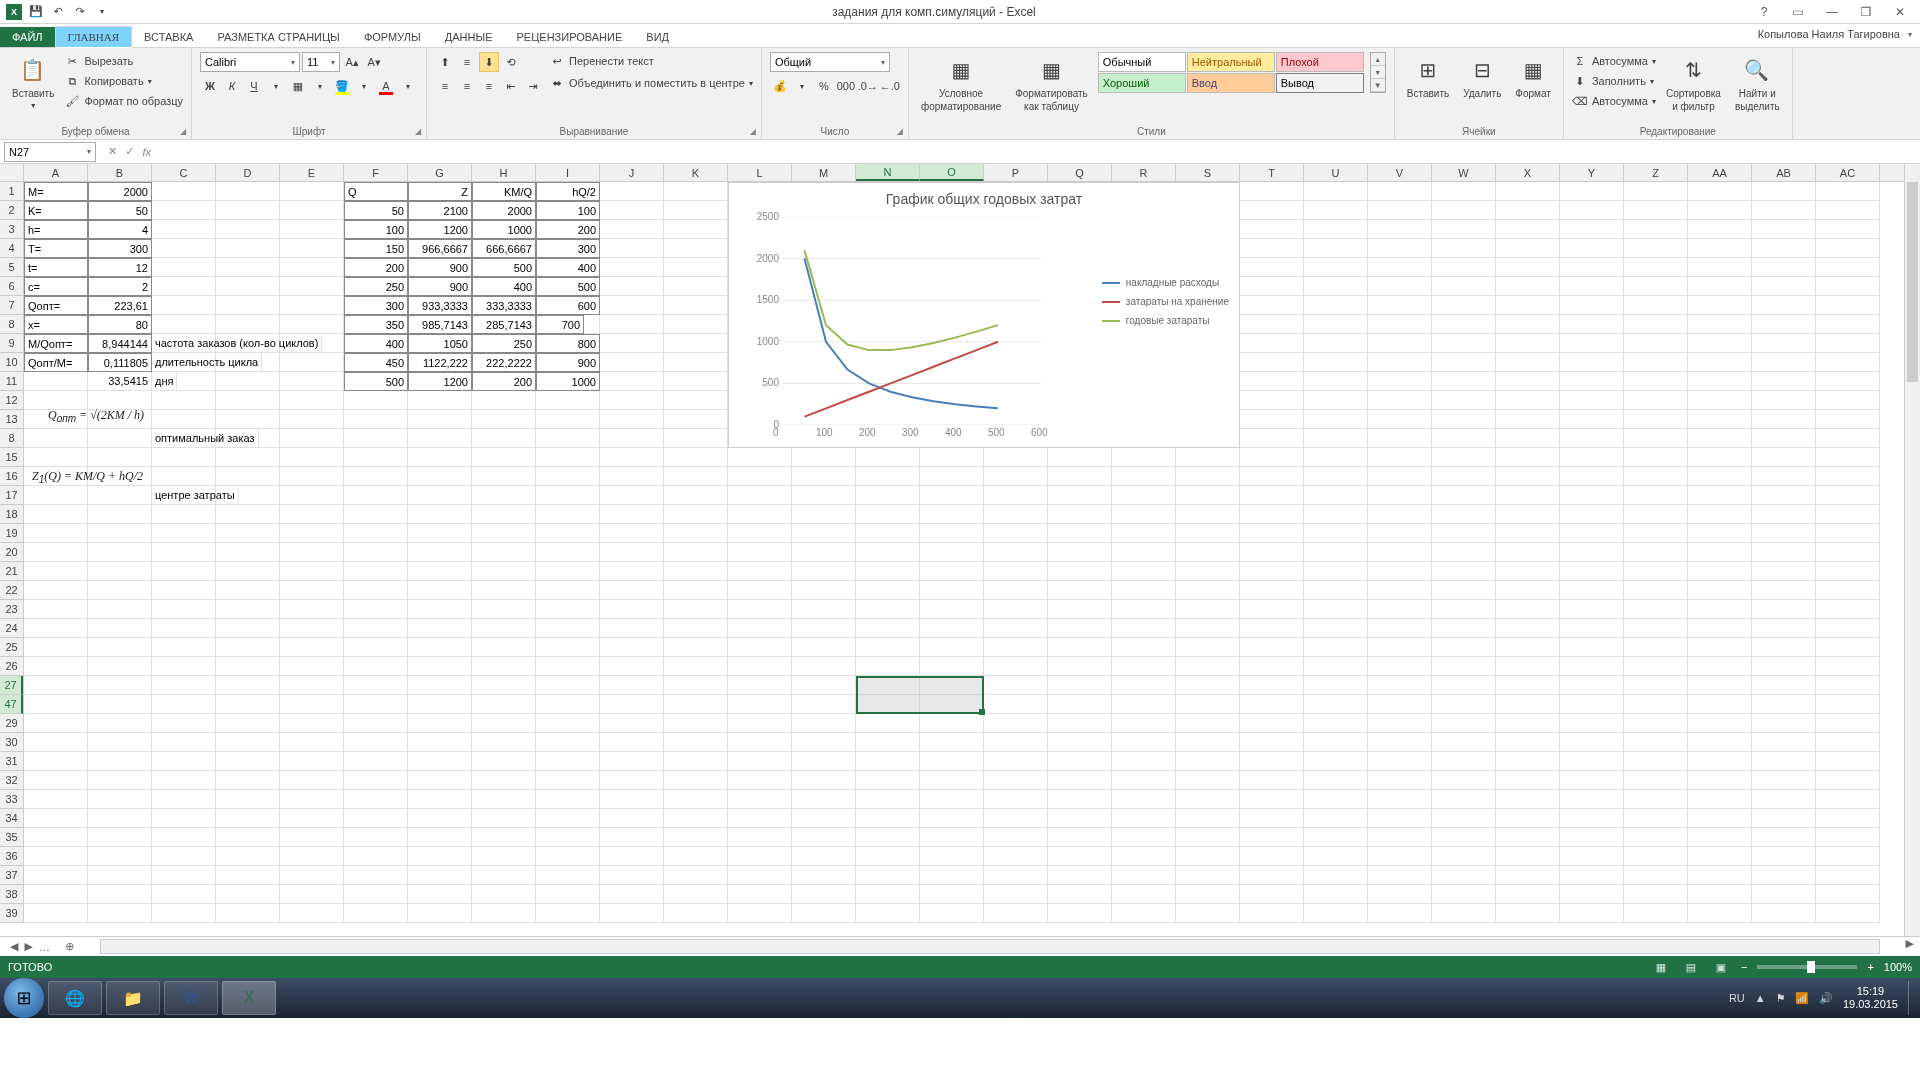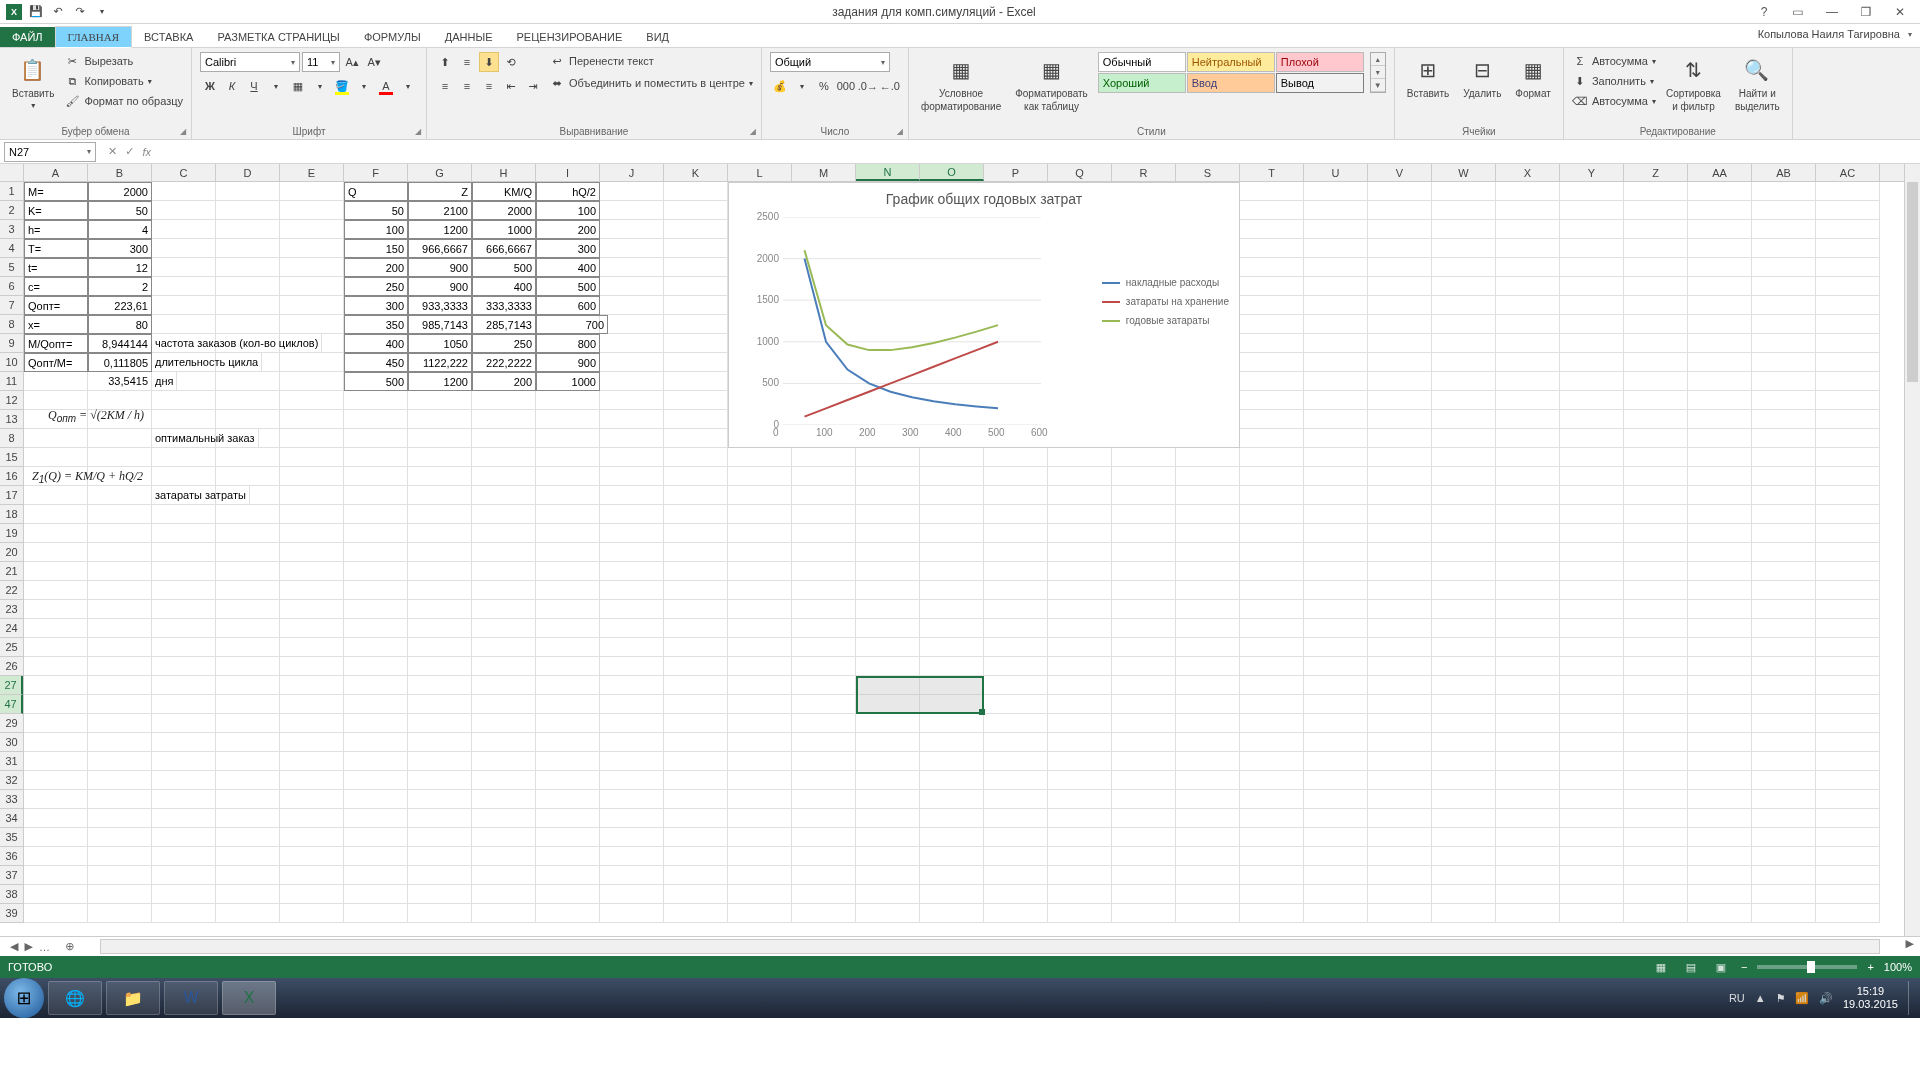--- a/index.html
+++ b/index.html
@@ -1584,21 +1584,21 @@
       <div class="cell r bord" style="left: 64px; top: 95px; width: 64px;">2</div>
       <div class="cell r bord" style="left: 64px; top: 114px; width: 64px;">223,61</div>
       <div class="cell r bord" style="left: 64px; top: 133px; width: 64px;">80</div>
       <div class="cell r bord" style="left: 64px; top: 152px; width: 64px;">8,944144</div>
       <div class="cell r bord" style="left: 64px; top: 171px; width: 64px;">0,111805</div>
       <div class="cell r" style="left: 64px; top: 190px; width: 64px;">33,5415</div>
       <div class="cell" style="left: 128px; top: 152px; width: auto;">частота заказов (кол-во циклов)</div>
       <div class="cell" style="left: 128px; top: 171px; width: auto;">длительность цикла</div>
       <div class="cell" style="left: 128px; top: 190px; width: auto;">дня</div>
       <div class="cell" style="left: 128px; top: 247px; width: auto;">оптимальный заказ</div>
-      <div class="cell" style="left: 128px; top: 304px; width: auto;">затараты затраты</div>
+      <div class="cell" style="left: 128px; top: 304px; width: auto;">центре затраты</div>
       <div class="cell bord" style="left: 320px; top: 0px; width: 64px;">Q</div>
       <div class="cell r bord" style="left: 384px; top: 0px; width: 64px;">Z</div>
       <div class="cell r bord" style="left: 448px; top: 0px; width: 64px;">KM/Q</div>
       <div class="cell r bord" style="left: 512px; top: 0px; width: 64px;">hQ/2</div>
       <div class="cell r bord" style="left: 320px; top: 19px; width: 64px;">50</div>
       <div class="cell r bord" style="left: 384px; top: 19px; width: 64px;">2100</div>
       <div class="cell r bord" style="left: 448px; top: 19px; width: 64px;">2000</div>
       <div class="cell r bord" style="left: 512px; top: 19px; width: 64px;">100</div>
       <div class="cell r bord" style="left: 320px; top: 38px; width: 64px;">100</div>
       <div class="cell r bord" style="left: 384px; top: 38px; width: 64px;">1200</div>
@@ -1616,21 +1616,21 @@
       <div class="cell r bord" style="left: 384px; top: 95px; width: 64px;">900</div>
       <div class="cell r bord" style="left: 448px; top: 95px; width: 64px;">400</div>
       <div class="cell r bord" style="left: 512px; top: 95px; width: 64px;">500</div>
       <div class="cell r bord" style="left: 320px; top: 114px; width: 64px;">300</div>
       <div class="cell r bord" style="left: 384px; top: 114px; width: 64px;">933,3333</div>
       <div class="cell r bord" style="left: 448px; top: 114px; width: 64px;">333,3333</div>
       <div class="cell r bord" style="left: 512px; top: 114px; width: 64px;">600</div>
       <div class="cell r bord" style="left: 320px; top: 133px; width: 64px;">350</div>
       <div class="cell r bord" style="left: 384px; top: 133px; width: 64px;">985,7143</div>
       <div class="cell r bord" style="left: 448px; top: 133px; width: 64px;">285,7143</div>
-      <div class="cell r bord" style="left: 512px; top: 133px; width: 72px;">700</div>
+      <div class="cell r bord" style="left: 512px; top: 133px; width: 48px;">700</div>
       <div class="cell r bord" style="left: 320px; top: 152px; width: 64px;">400</div>
       <div class="cell r bord" style="left: 384px; top: 152px; width: 64px;">1050</div>
       <div class="cell r bord" style="left: 448px; top: 152px; width: 64px;">250</div>
       <div class="cell r bord" style="left: 512px; top: 152px; width: 64px;">800</div>
       <div class="cell r bord" style="left: 320px; top: 171px; width: 64px;">450</div>
       <div class="cell r bord" style="left: 384px; top: 171px; width: 64px;">1122,222</div>
       <div class="cell r bord" style="left: 448px; top: 171px; width: 64px;">222,2222</div>
       <div class="cell r bord" style="left: 512px; top: 171px; width: 64px;">900</div>
       <div class="cell r bord" style="left: 320px; top: 190px; width: 64px;">500</div>
       <div class="cell r bord" style="left: 384px; top: 190px; width: 64px;">1200</div>

